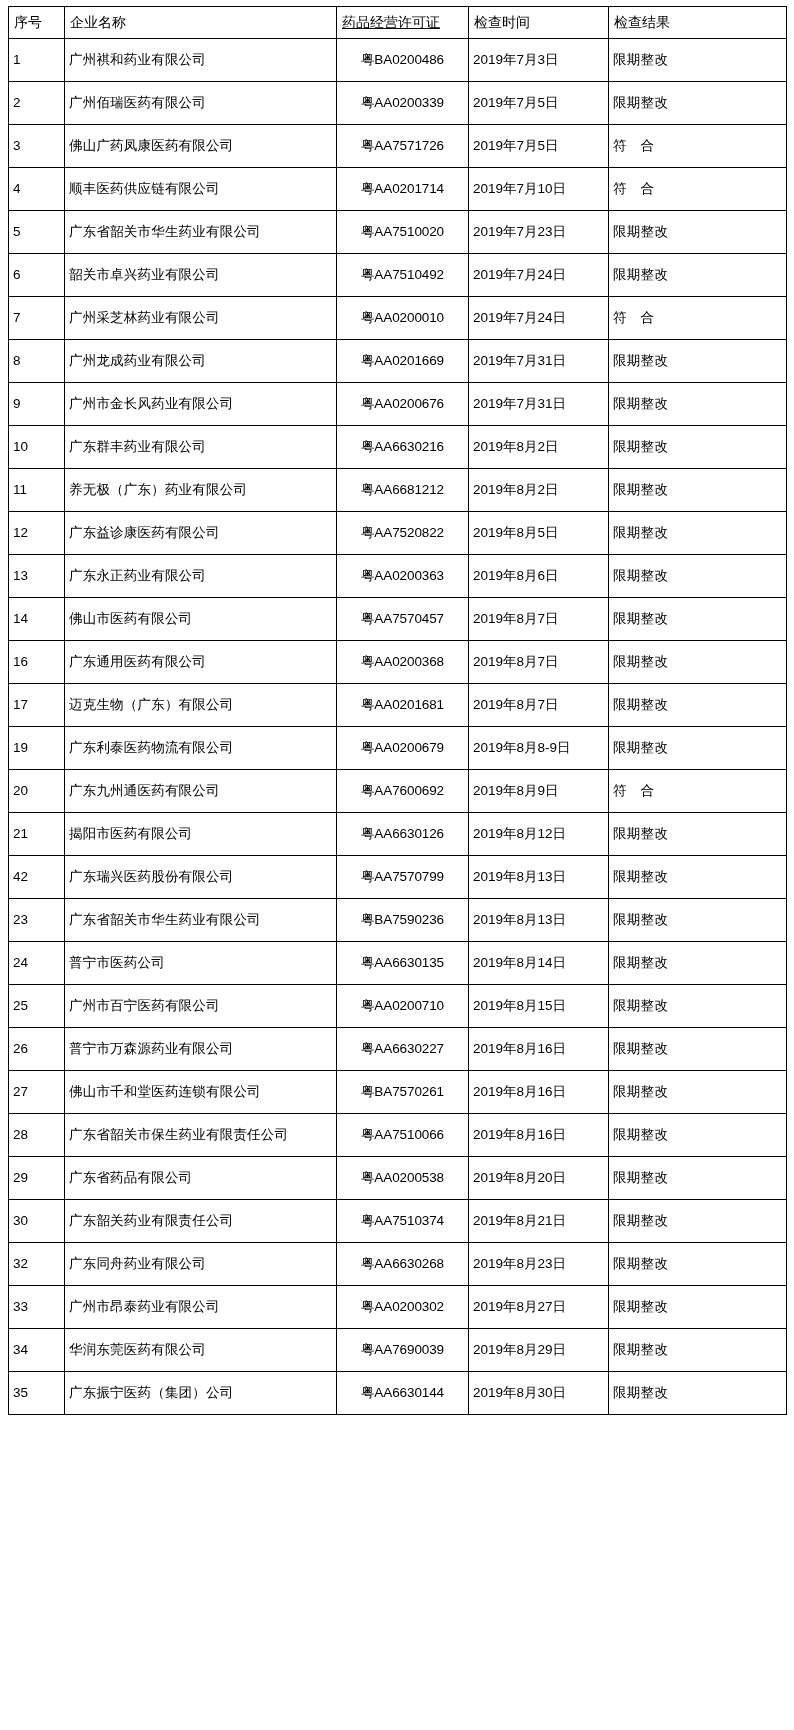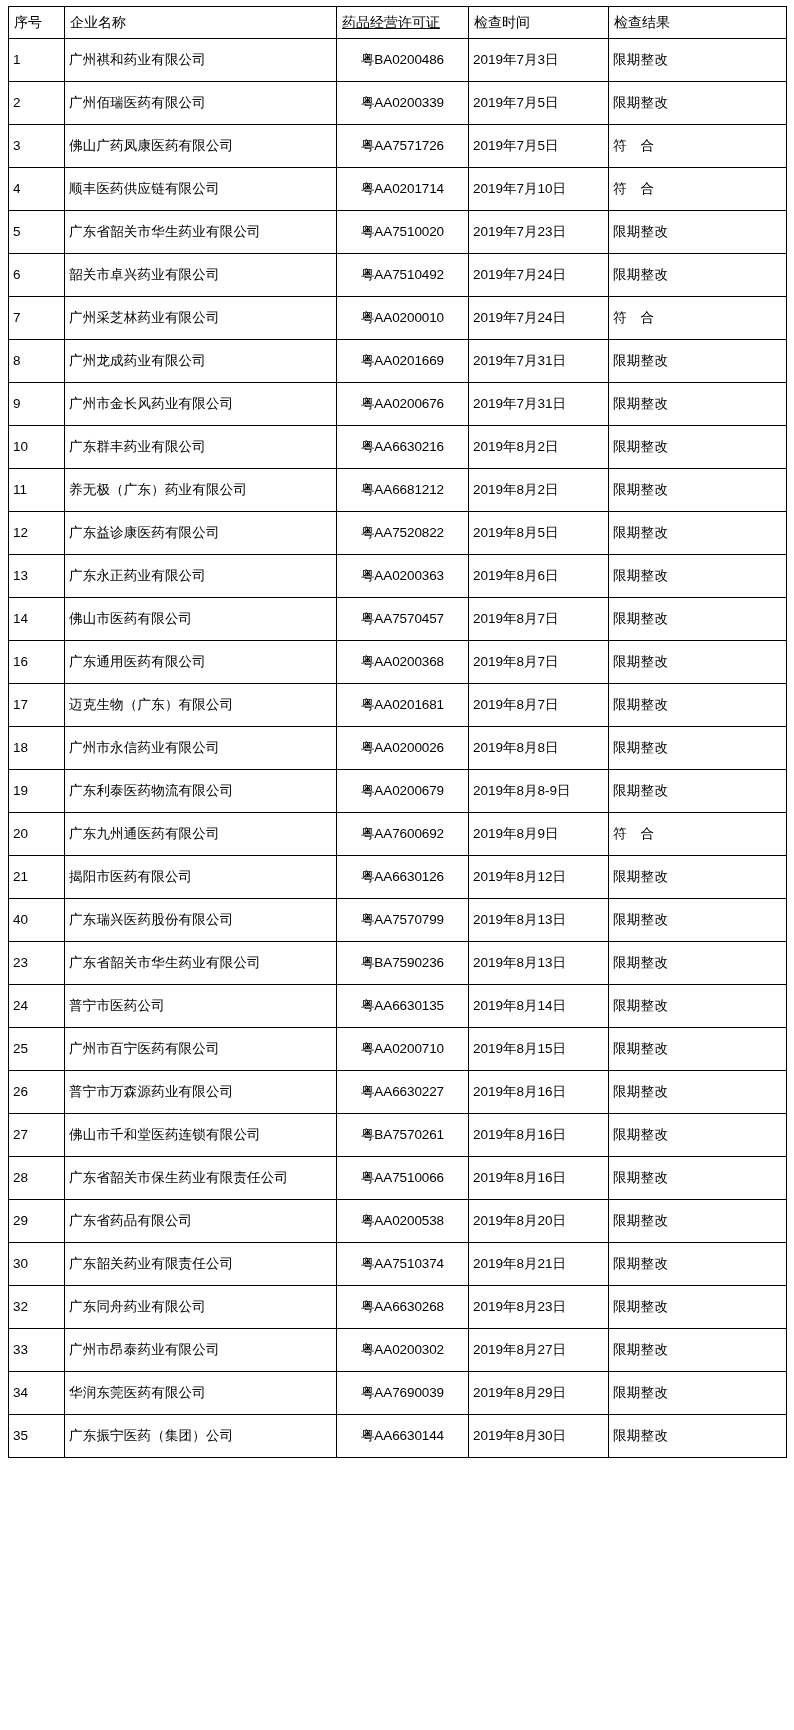--- a/index.html
+++ b/index.html
@@ -204,27 +204,20 @@
           <td class="result">限期整改</td>
         </tr>
         <tr>
           <td class="idx">17</td>
           <td class="name">迈克生物（广东）有限公司</td>
           <td class="license">粤AA0201681</td>
           <td class="date">2019年8月7日</td>
           <td class="result">限期整改</td>
         </tr>
         <tr>
-          <td class="idx">18</td>
-          <td class="name">广州市永信药业有限公司</td>
-          <td class="license">粤AA0200026</td>
-          <td class="date">2019年8月8日</td>
-          <td class="result">限期整改</td>
-        </tr>
-        <tr>
           <td class="idx">19</td>
           <td class="name">广东利泰医药物流有限公司</td>
           <td class="license">粤AA0200679</td>
           <td class="date">2019年8月8-9日</td>
           <td class="result">限期整改</td>
         </tr>
         <tr>
           <td class="idx">20</td>
           <td class="name">广东九州通医药有限公司</td>
           <td class="license">粤AA7600692</td>
@@ -232,21 +225,21 @@
           <td class="result">符　合</td>
         </tr>
         <tr>
           <td class="idx">21</td>
           <td class="name">揭阳市医药有限公司</td>
           <td class="license">粤AA6630126</td>
           <td class="date">2019年8月12日</td>
           <td class="result">限期整改</td>
         </tr>
         <tr>
-          <td class="idx">40</td>
+          <td class="idx">42</td>
           <td class="name">广东瑞兴医药股份有限公司</td>
           <td class="license">粤AA7570799</td>
           <td class="date">2019年8月13日</td>
           <td class="result">限期整改</td>
         </tr>
         <tr>
           <td class="idx">23</td>
           <td class="name">广东省韶关市华生药业有限公司</td>
           <td class="license">粤BA7590236</td>
           <td class="date">2019年8月13日</td>

